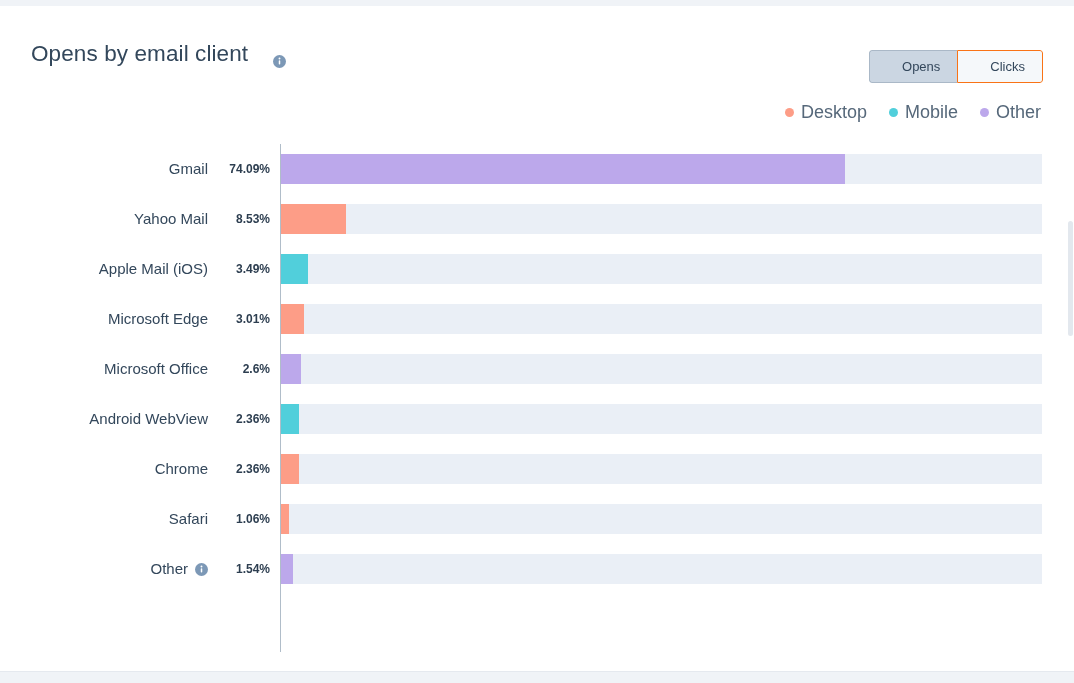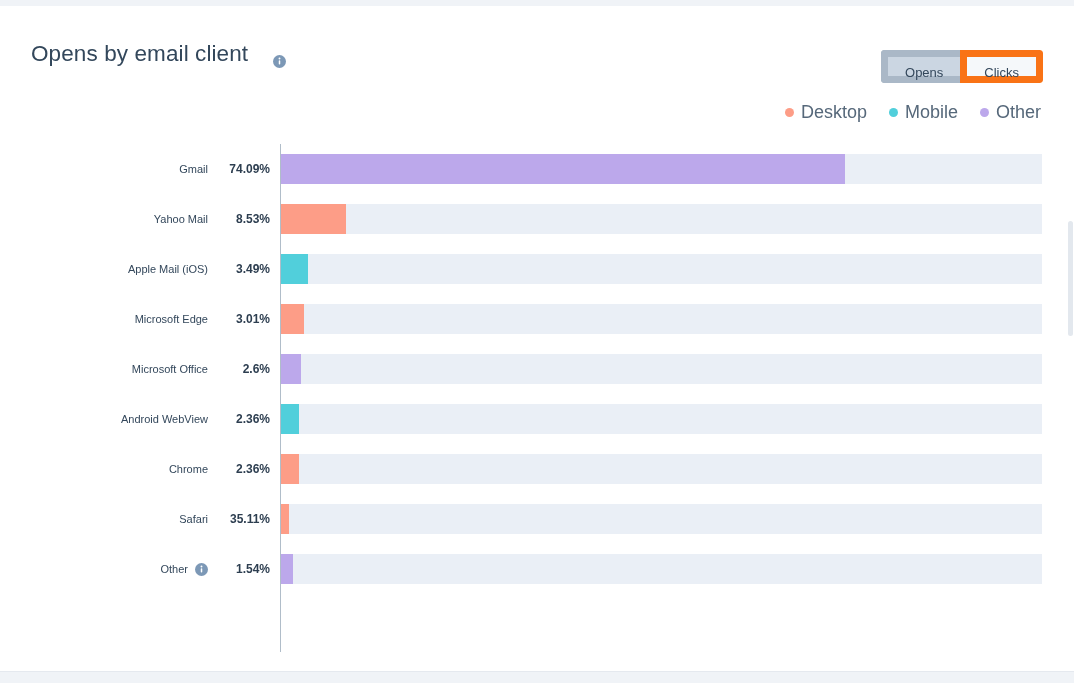--- a/index.html
+++ b/index.html
@@ -98,22 +98,22 @@
     top: 10px;
     display: flex;
     border-radius: 3px;
     overflow: hidden;
   }
   .toggle-btn {
     font-family: "Liberation Sans", sans-serif;
     font-size: 13px;
     line-height: 16px;
     color: #33475b;
-    padding: 8px 17px 9px 17px;
-    border: 7px solid #f97316;
+    padding: 8px 17px 9px 32px;
+    border: 1px solid #f97316;
     background: #f5f8fa;
     cursor: pointer;
     white-space: nowrap;
     box-sizing: border-box;
     height: 33px;
   }
   .toggle-btn.is-active {
     background: #cbd6e2;
     border-color: #aab8c7;
     color: #33475b;
@@ -181,21 +181,21 @@
     position: relative;
     height: 50px;
     display: flex;
     align-items: center;
   }
   .row-label {
     position: absolute;
     left: 0;
     width: 208px;
     text-align: right;
-    font-size: 11px;
+    font-size: 15px;
     color: #33475b;
     line-height: 16px;
     white-space: nowrap;
     display: flex;
     align-items: center;
     justify-content: flex-end;
     gap: 7px;
   }
   .row-value {
     position: absolute;
@@ -347,21 +347,21 @@
             </div>
             <div class="row-value">2.36%</div>
             <div class="bar-track">
               <div class="bar-fill" style="width: 2.36%; background: rgb(253, 157, 135);"></div>
             </div>
           </div>
           <div class="row">
             <div class="row-label">
               <span>Safari</span>
             </div>
-            <div class="row-value">35.11%</div>
+            <div class="row-value">1.06%</div>
             <div class="bar-track">
               <div class="bar-fill" style="width: 1.06%; background: rgb(253, 157, 135);"></div>
             </div>
           </div>
           <div class="row">
             <div class="row-label">
               <span>Other</span>
               <span class="info-icon">
                 <svg width="13" height="13" viewBox="0 0 13 13" aria-hidden="true">
                   <circle cx="6.5" cy="6.5" r="6.5" fill="#7c98b6"></circle>

